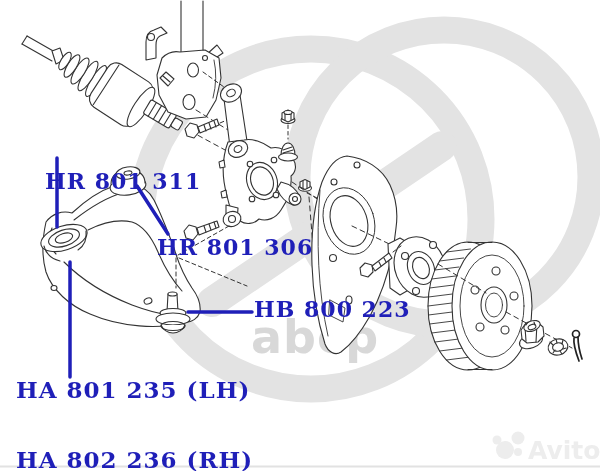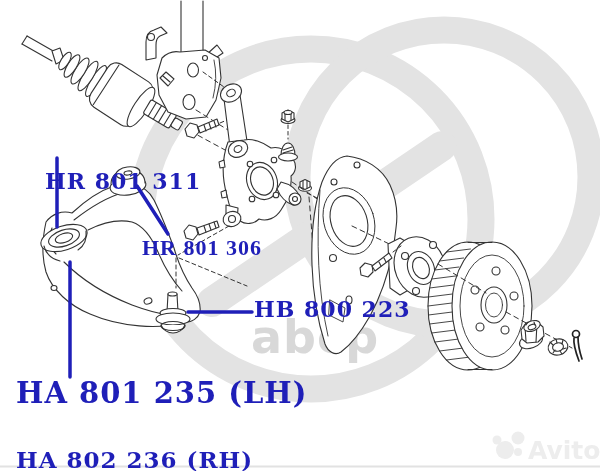--- a/index.html
+++ b/index.html
@@ -6,23 +6,23 @@
   .stage{
     position:relative;width:600px;height:471px;background:#ffffff;
     overflow:hidden;font-family:"DejaVu Serif", "Liberation Serif", serif;
   }
   .stage svg{position:absolute;left:0;top:0;}
   .part-label{
     position:absolute;color:#1f1fb8;font-weight:bold;font-size:22px;
     letter-spacing:1px;white-space:nowrap;z-index:5;line-height:1.05;
   }
   .lbl-hr801311{left:45px;top:130px;margin-top:40px;}
-  .lbl-hr801306{left:142px;top:236px;font-family:Liberation Serif, serif;}
+  .lbl-hr801306{left:157px;top:236px;}
   .lbl-hb800223{left:254px;top:298px;}
-  .lbl-ha801235{left:16px;top:378px;font-size:29px;}
+  .lbl-ha801235{left:16px;top:378px;font-size:23px;}
   .lbl-ha802236{left:16px;top:408px;font-size:23px;margin-top:40px;}
 </style>
 </head>
 <body>
 
 <div class="stage">
 
 <svg width="600" height="471" viewBox="0 0 600 471">
 
   <g>

